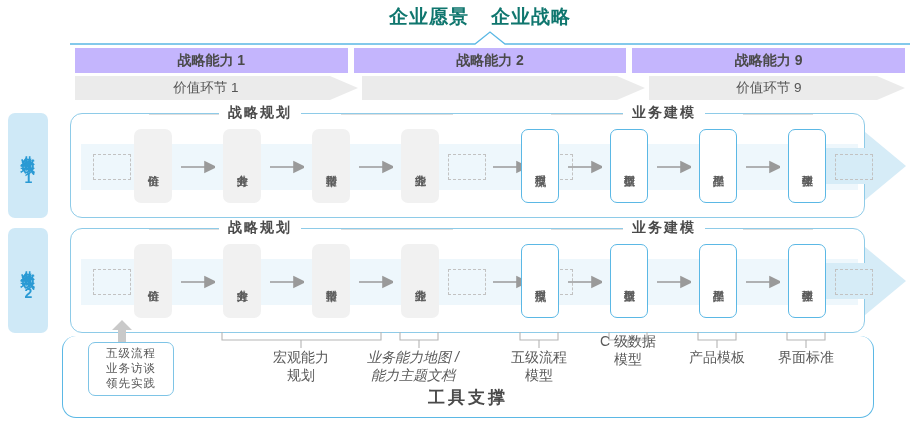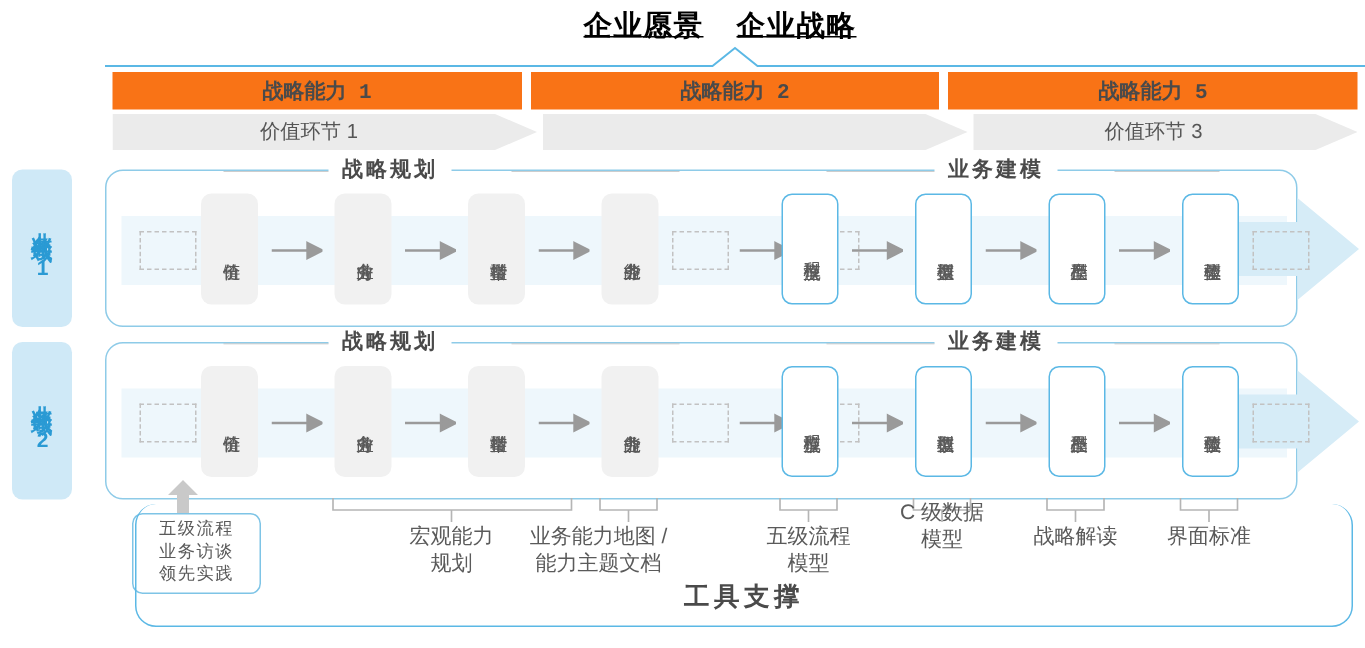--- a/index.html
+++ b/index.html
@@ -11,37 +11,35 @@
     overflow: hidden;
   }
   #root { position: relative; width: 910px; height: 432px; }
 
   
   .top-titles {
     position: absolute; left: 340px; top: 4px; width: 280px; height: 26px;
     display: flex; align-items: center; justify-content: center; gap: 22px;
   }
   .top-title {
-    color: #000000; font-size: 19px; font-weight: bold; letter-spacing: 1px;
+    color: #0f766e; font-size: 19px; font-weight: bold; letter-spacing: 1px;
     white-space: nowrap;
-    text-decoration: underline;
   }
 
   
   .peak-wrap { position: absolute; left: 70px; top: 30px; width: 840px; height: 18px; }
 
   
   .cap-band { position: absolute; left: 75px; top: 48px; width: 830px; height: 25px;
               display: flex; gap: 6px; }
   .cap-cell {
-    flex: 1; background: #f97316; color: #4a4a4a;
+    flex: 1; background: #c4b5fd; color: #4a4a4a;
     font-size: 14px; font-weight: bold;
     display: flex; align-items: center; justify-content: center;
     white-space: nowrap;
-    font-family: Liberation Mono, monospace;
   }
 
   
   .vl-band { position: absolute; left: 75px; top: 76px; width: 830px; height: 40px; }
   .vl-label {
     position: absolute; top: 0; height: 24px; display: flex;
     align-items: center; justify-content: center;
     font-size: 13.5px; color: #555; white-space: nowrap;
   }
 
@@ -113,21 +111,20 @@
     font-size: 11.5px; color: #5a5a5a; text-align: center; line-height: 1.32;
     letter-spacing: 1px; white-space: nowrap;
   }
 
   
   .tool-frame {
     position: absolute; left: 62px; top: 336px; width: 812px; height: 82px;
     border: 1.4px solid #5bb8e5; border-radius: 14px;
     border-top: none;
     background: transparent;
-    margin-left: 28px;
   }
   .tool-title {
     position: absolute; left: 0; right: 0; bottom: 8px;
     text-align: center; font-size: 17px; font-weight: bold; color: #4a4a4a;
     letter-spacing: 3px;
   }
   .upnote-arrow { position: absolute; left: 112px; top: 320px; width: 20px; height: 22px; }
 </style>
 </head>
 <body>
@@ -141,31 +138,31 @@
 
   <div class="peak-wrap">
     <svg width="840" height="18" viewBox="0 0 840 18">
       <path d="M0 14 L405 14 L420 2 L435 14 L840 14" fill="none" stroke="#5bb8e5" stroke-width="1.3"></path>
     </svg>
   </div>
 
   <div class="cap-band">
     <div class="cap-cell">战略能力 1</div>
     <div class="cap-cell">战略能力 2</div>
-    <div class="cap-cell">战略能力 5</div>
+    <div class="cap-cell">战略能力 9</div>
   </div>
 
   <div class="vl-band">
     <svg width="830" height="24" viewBox="0 0 830 24" style="position:absolute;left:0;top:0;">
       <path d="M0 0 L255 0 L283 12 L255 24 L0 24 Z" fill="#ebebeb"></path>
       <path d="M287 0 L542 0 L570 12 L542 24 L287 24 Z" fill="#ebebeb"></path>
       <path d="M574 0 L802 0 L830 12 L802 24 L574 24 Z" fill="#ebebeb"></path>
     </svg>
     <div class="vl-label" style="left:0px;width:262px;">价值环节 1</div>
-    <div class="vl-label" style="left:574px;width:240px;">价值环节 3</div>
+    <div class="vl-label" style="left:574px;width:240px;">价值环节 9</div>
   </div>
 
   <div class="side-label" id="side1">
     <span>业务领域 1</span>
   </div>
   <div class="side-label" id="side2">
     <span>业务领域 2</span>
   </div>
 
   <div class="row" id="row1">
@@ -365,37 +362,37 @@
     <div>五级流程</div>
     <div>业务访谈</div>
     <div>领先实践</div>
   </div>
 
   <div class="note" style="left:236px; top:348px; width:130px;">
     <div>宏观能力</div>
     <div>规划</div>
   </div>
 
-  <div class="note" style="left:334px; top:348px; width:130px;">
+  <div class="note" style="left:348px; top:348px; width:130px;font-style:italic;">
     <div>业务能力地图 /</div>
     <div>能力主题文档</div>
   </div>
 
   <div class="note" style="left:474px; top:348px; width:130px;text-align:center;">
     <div>五级流程</div>
     <div>模型</div>
   </div>
 
   <div class="note" style="left:563px; top:332px; width:130px;">
     <div>C 级数据</div>
     <div>模型</div>
   </div>
 
   <div class="note" style="left:652px; top:348px; width:130px;">
-    <div>战略解读</div>
+    <div>产品模板</div>
   </div>
 
   <div class="note" style="left:741px; top:348px; width:130px;">
     <div>界面标准</div>
   </div>
 
   <div class="tool-frame">
     <div class="tool-title">工具支撑</div>
   </div>
 

